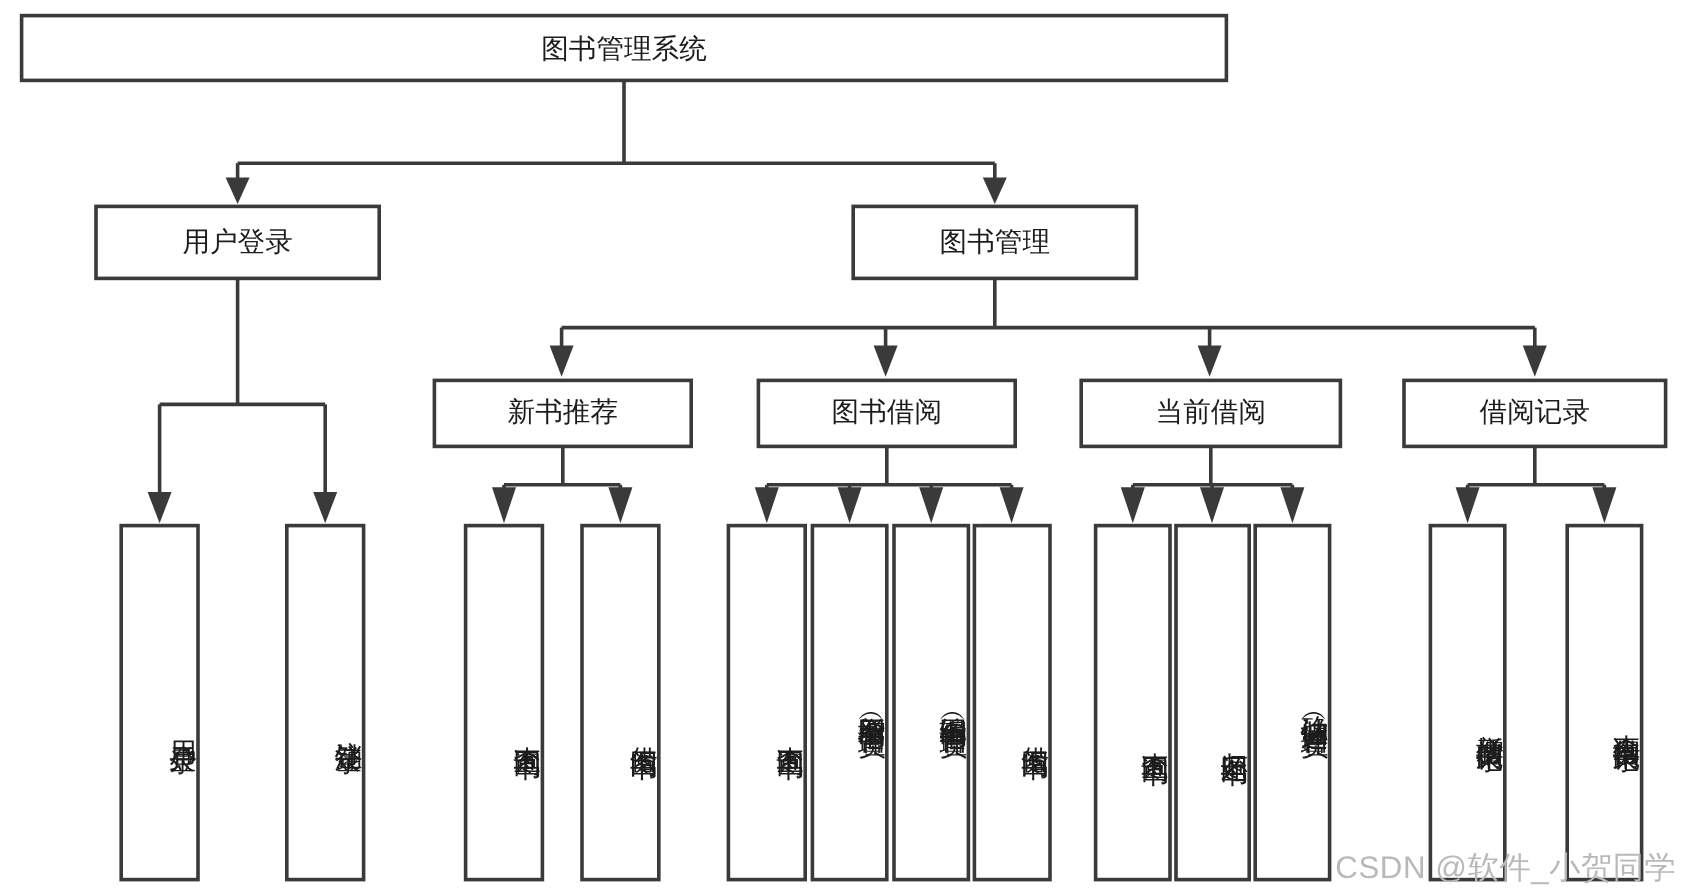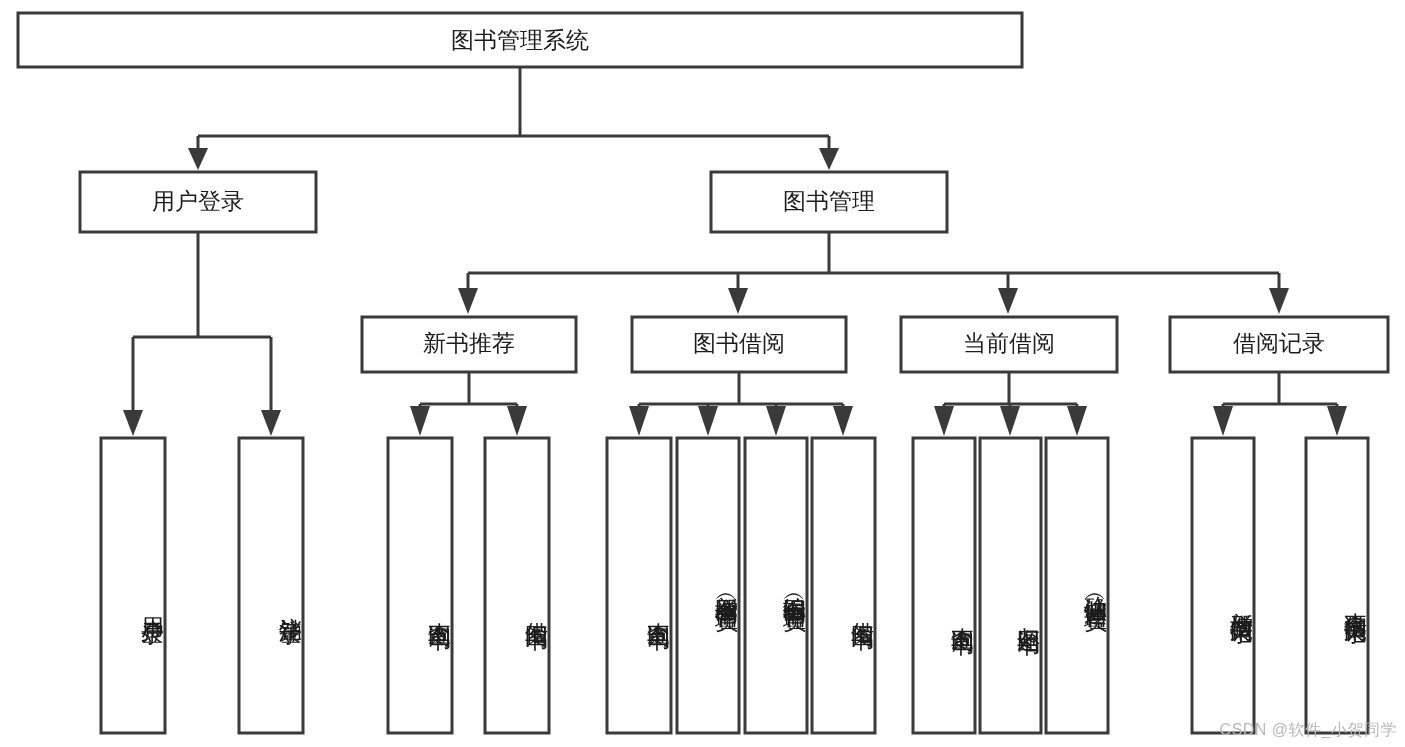--- a/index.html
+++ b/index.html
@@ -65,21 +65,21 @@
     justify-content: center;
     text-align: left;
     pointer-events: none;
     user-select: none;
   }
   .watermark {
     position: absolute;
     right: 8px;
     bottom: 6px;
     font-family: "Liberation Sans", "DejaVu Sans", sans-serif;
-    font-size: 16px;
+    font-size: 26px;
     color: #b9b9b9;
     letter-spacing: 0.5px;
     white-space: nowrap;
   }
 </style>
 </head>
 <body>
 
 <div id="diagram-root">
 

